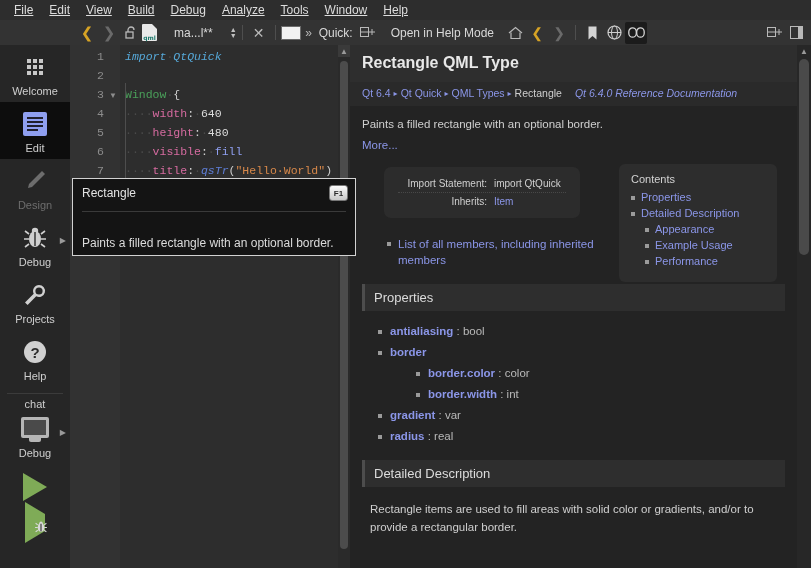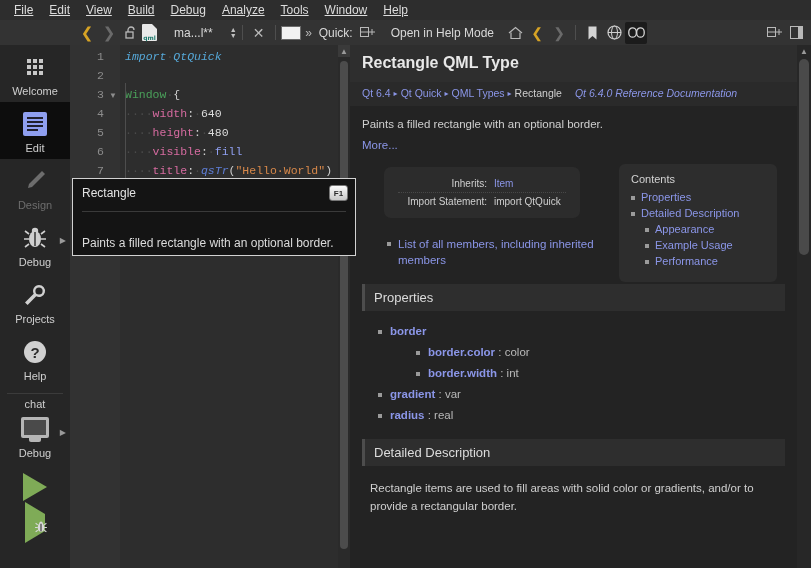--- a/index.html
+++ b/index.html
@@ -489,26 +489,26 @@
         <span class="cur">Rectangle</span>
         <span class="refdoc">Qt 6.4.0 Reference Documentation</span>
       </div>
 
       <div class="help-body">
         <div class="h-para">Paints a filled rectangle with an optional border.</div>
         <div style="margin-top:2px"><a class="h-link" href="#" style="font-size:11.5px">More...</a></div>
 
         <div class="infotable">
           <div class="row">
+            <span class="lab">Import Statement:</span>
+            <span class="val">import QtQuick</span>
+          </div>
+          <div class="row">
             <span class="lab">Inherits:</span>
             <span class="val link">Item</span>
-          </div>
-          <div class="row">
-            <span class="lab">Import Statement:</span>
-            <span class="val">import QtQuick</span>
           </div>
         </div>
 
         <ul class="memberlist">
           <li><a href="#">List of all members, including inherited members</a></li>
         </ul>
 
         <div class="contents">
           <h4>Contents</h4>
           <ul>
@@ -517,20 +517,21 @@
             <li class="sub"><a href="#">Appearance</a></li>
             <li class="sub"><a href="#">Example Usage</a></li>
             <li class="sub"><a href="#">Performance</a></li>
           </ul>
         </div>
       </div>
 
       <div class="sec-head">Properties</div>
 
       <ul class="proplist">
+        <li><a href="#">antialiasing</a><span class="ty"> : <span>bool</span></span></li>
         <li><a href="#">border</a></li>
         <li class="sub"><a href="#">border.color</a><span class="ty"> : <span>color</span></span></li>
         <li class="sub"><a href="#">border.width</a><span class="ty"> : <span>int</span></span></li>
         <li><a href="#">gradient</a><span class="ty"> : <span>var</span></span></li>
         <li><a href="#">radius</a><span class="ty"> : <span>real</span></span></li>
       </ul>
 
       <div class="sec-head" style="margin-top:18px">Detailed Description</div>
       <div class="dd-para">Rectangle items are used to fill areas with solid color or gradients, and/or to provide a rectangular border.</div>
     </div>

